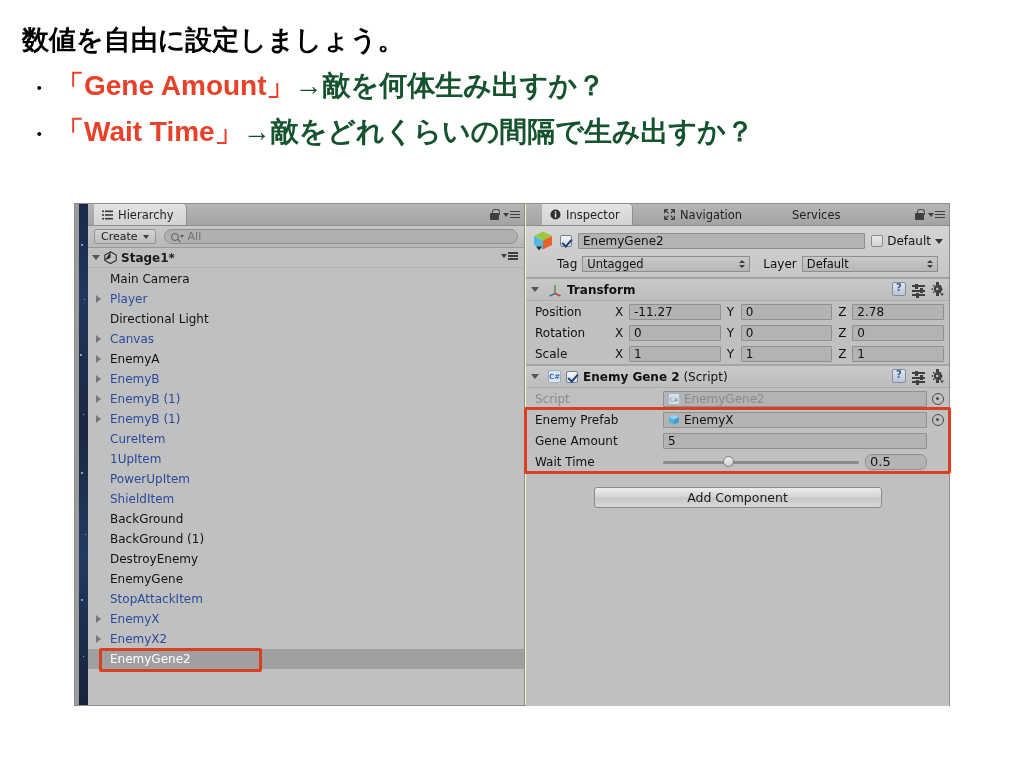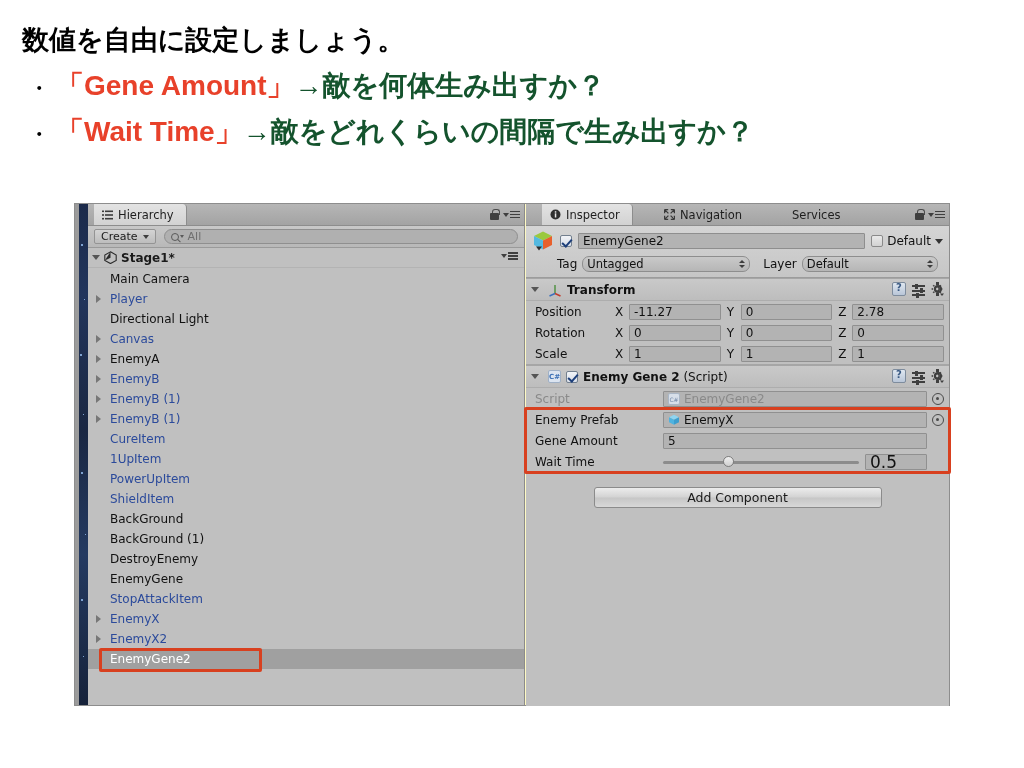--- a/index.html
+++ b/index.html
@@ -165,21 +165,21 @@
     display:flex;align-items:center;padding:0 4px;font-size:12px;color:#111;
     box-sizing:border-box;border-radius:1px;
   }
   .static-wrap{display:flex;align-items:center;gap:4px;font-size:12px;color:#111;}
   .chk.off{background:linear-gradient(180deg,#e9e9e9 0%,#d2d2d2 100%);border-color:#8a8a8a;}
   .cardown{width:0;height:0;border-left:4px solid transparent;border-right:4px solid transparent;border-top:5px solid #333;}
   .go-row2{display:flex;align-items:center;gap:5px;margin-top:4px;padding-left:25px;}
   .lblsm{font-size:12px;color:#111;}
   .popup{
     height:16px;background:linear-gradient(180deg,#c9c9c9 0%,#b6b6b6 100%);
-    border:1px solid #8e8e8e;border-radius:7px;display:flex;align-items:center;
+    border:1px solid #8e8e8e;border-radius:0;display:flex;align-items:center;
     padding:0 4px;font-size:11.5px;color:#111;box-sizing:border-box;position:relative;
   }
   .popup .stepper{position:absolute;right:4px;top:3px;display:flex;flex-direction:column;gap:2px;}
   .popup .stepper .up{width:0;height:0;border-left:3px solid transparent;border-right:3px solid transparent;border-bottom:3.5px solid #3d3d3d;}
   .popup .stepper .dn{width:0;height:0;border-left:3px solid transparent;border-right:3px solid transparent;border-top:3.5px solid #3d3d3d;}
 
   .comp{
     border-top:1px solid #a6a6a6;border-bottom:1px solid #a6a6a6;
     background:#c0c0c0;
   }
@@ -237,21 +237,21 @@
   .target:after{content:"";position:absolute;left:3px;top:3px;width:3px;height:3px;
     background:#4a4a4a;border-radius:50%;}
   .slider{flex:1;display:flex;align-items:center;position:relative;height:16px;margin-right:6px;}
   .slider .track{position:absolute;left:0;right:0;top:7px;height:3px;background:#8c8c8c;border-radius:2px;}
   .slider .knob{
     position:absolute;width:11px;height:11px;border-radius:50%;
     background:linear-gradient(180deg,#f0f0f0,#cfcfcf);border:1px solid #7d7d7d;
     top:2px;box-sizing:border-box;
   }
   .numfield{width:62px;flex:0 0 62px;height:16px;background:#b3b3b3;border:1px solid #909090;
-    display:flex;align-items:center;padding:0 4px;font-size:17px;box-sizing:border-box;border-radius:1px;}
+    display:flex;align-items:center;padding:0 4px;font-size:13px;box-sizing:border-box;border-radius:7px;}
 
   .addcomp-wrap{display:flex;justify-content:center;margin-top:14px;}
   .addcomp{
     width:288px;height:21px;border:1px solid #8b8b8b;border-radius:3px;
     background:linear-gradient(180deg,#ececec 0%,#d3d3d3 48%,#c6c6c6 52%,#d8d8d8 100%);
     display:flex;align-items:center;justify-content:center;font-size:12.5px;color:#1a1a1a;
     box-sizing:border-box;
   }
   .redbox-insp{
     position:absolute;border:3px solid #d8401f;border-radius:2px;box-sizing:border-box;

